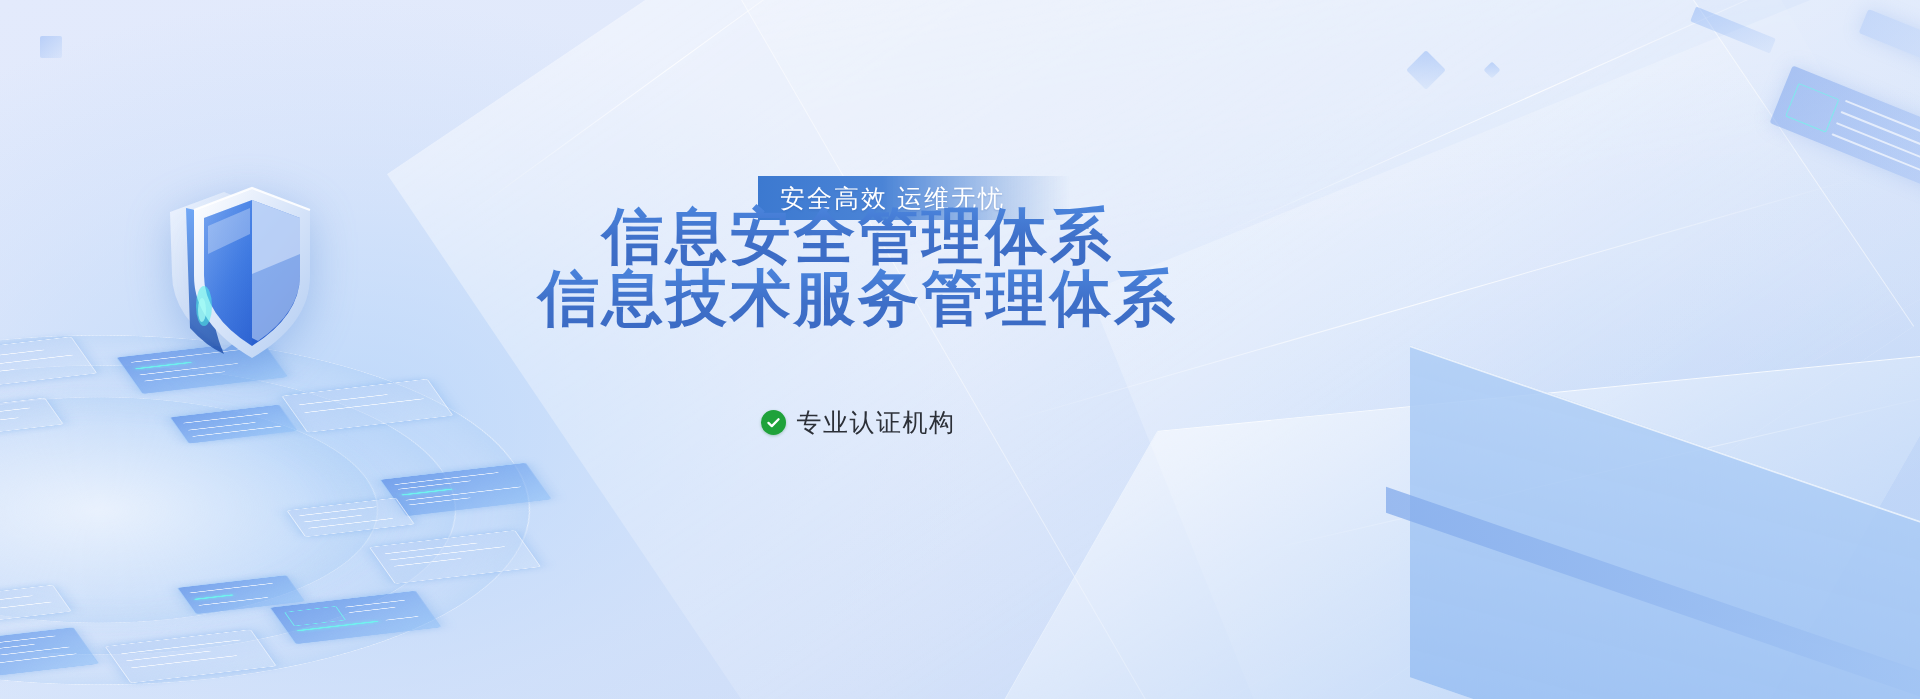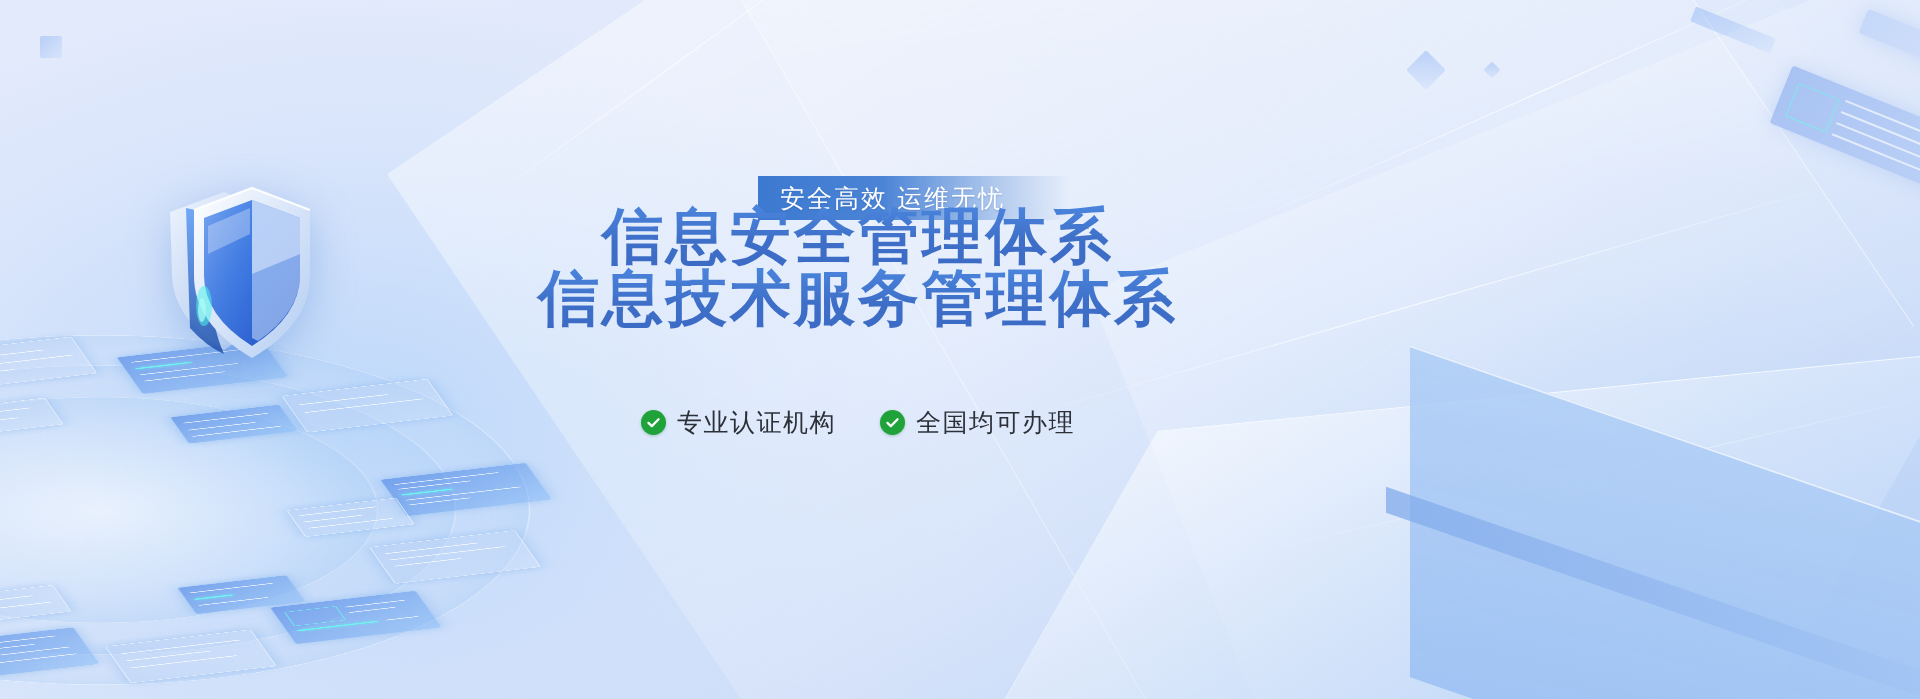--- a/index.html
+++ b/index.html
@@ -350,24 +350,16 @@
 
       <div class="feature">
         <span class="check">
           <svg width="15" height="15" viewBox="0 0 16 16" xmlns="http://www.w3.org/2000/svg">
             <path d="M2.6 8.4 L6.2 11.9 L13.4 4.6" stroke="#ffffff" stroke-width="2.4" fill="none" stroke-linecap="round" stroke-linejoin="round"></path>
           </svg>
         </span>
         <span class="feature-label">专业认证机构</span>
       </div>
 
-      <div class="feature">
-        <span class="check">
-          <svg width="15" height="15" viewBox="0 0 16 16" xmlns="http://www.w3.org/2000/svg">
-            <path d="M2.6 8.4 L6.2 11.9 L13.4 4.6" stroke="#ffffff" stroke-width="2.4" fill="none" stroke-linecap="round" stroke-linejoin="round"></path>
-          </svg>
-        </span>
-        <span class="feature-label">全国均可办理</span>
-      </div>
 
     </div>
   </div>
 </div>
 
 </body></html>

